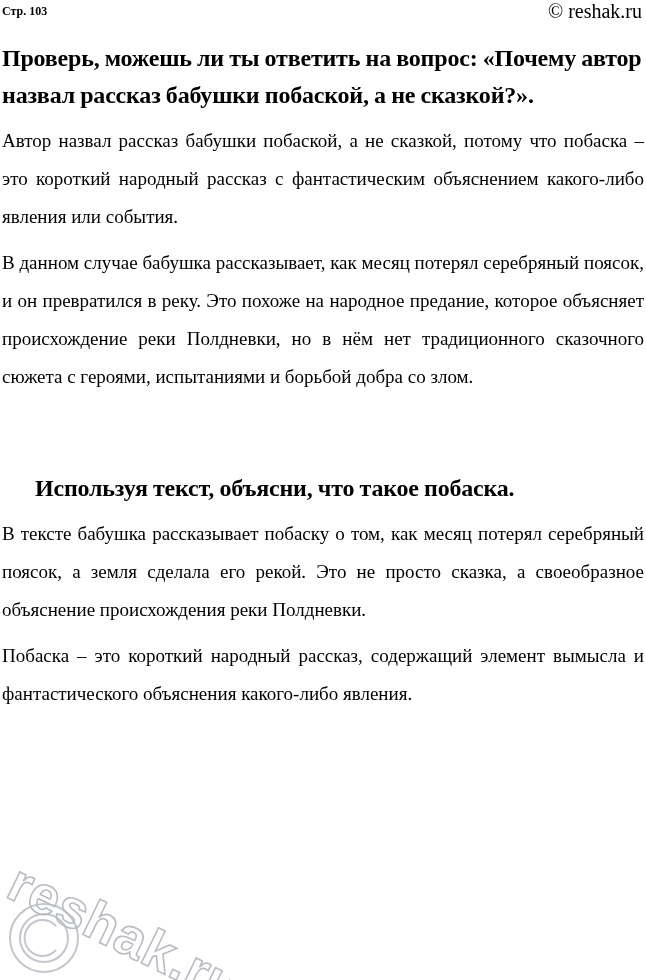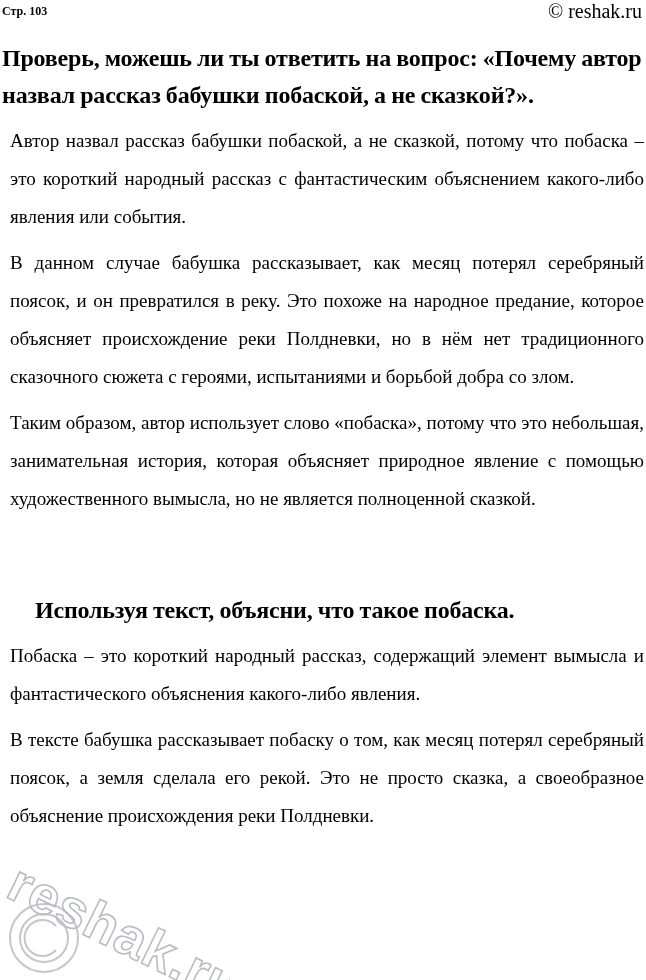--- a/index.html
+++ b/index.html
@@ -69,21 +69,21 @@
     letter-spacing: -0.2px;
     word-spacing: -0.5px;
   }
 
   h2.task-heading.second {
     margin-top: 0;
     margin-left: 33px;
   }
 
   p.body-par {
-    margin: 8px 0 0 8px;
+    margin: 8px 0 0 0;
     padding: 0;
     font-family: "Liberation Serif", "DejaVu Serif", serif;
     font-weight: 400;
     font-size: 19px;
     line-height: 38px;
     text-align: justify;
     text-justify: inter-word;
     hyphens: none;
   }
   p.body-par:first-child { margin-top: 0; }
@@ -144,25 +144,24 @@
   </div>
 
   <div class="content">
 
     <h2 class="task-heading">Проверь, можешь ли ты ответить на вопрос: «Почему автор назвал рассказ бабушки побаской, а не сказкой?».</h2>
 
     <p class="body-par">Автор назвал рассказ бабушки побаской, а не сказкой, потому что побаска – это короткий народный рассказ с фантастическим объяснением какого-либо явления или события.</p>
 
     <p class="body-par">В данном случае бабушка рассказывает, как месяц потерял серебряный поясок, и он превратился в реку. Это похоже на народное предание, которое объясняет происхождение реки Полдневки, но в нём нет традиционного сказочного сюжета с героями, испытаниями и борьбой добра со злом.</p>
 
-    <p class="body-par">Таким образом, автор использует слово «побаска», потому что это небольшая, занимательная история, которая объясняет природное явление с помощью художественного вымысла, но не является полноценной сказкой.</p>
 
     <div class="spacer-block"></div>
 
     <h2 class="task-heading second">Используя текст, объясни, что такое побаска.</h2>
 
+    <p class="body-par">В тексте бабушка рассказывает побаску о том, как месяц потерял серебряный поясок, а земля сделала его рекой. Это не просто сказка, а своеобразное объяснение происхождения реки Полдневки.</p>
+
     <p class="body-par">Побаска – это короткий народный рассказ, содержащий элемент вымысла и фантастического объяснения какого-либо явления.</p>
-
-    <p class="body-par">В тексте бабушка рассказывает побаску о том, как месяц потерял серебряный поясок, а земля сделала его рекой. Это не просто сказка, а своеобразное объяснение происхождения реки Полдневки.</p>
 
 
   </div>
 </div>
 
 </body></html>

